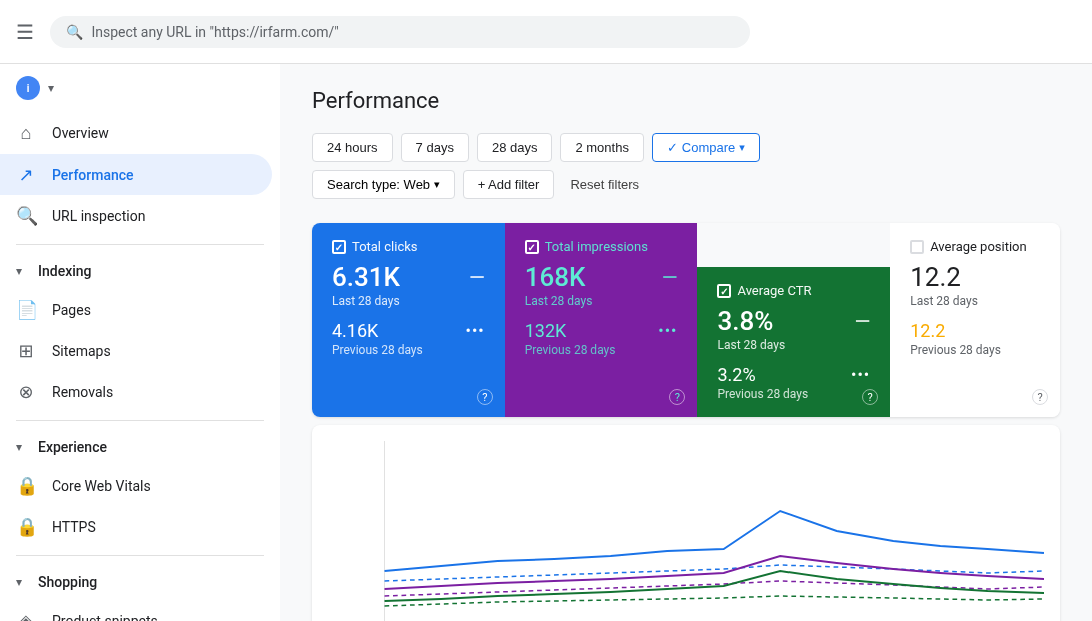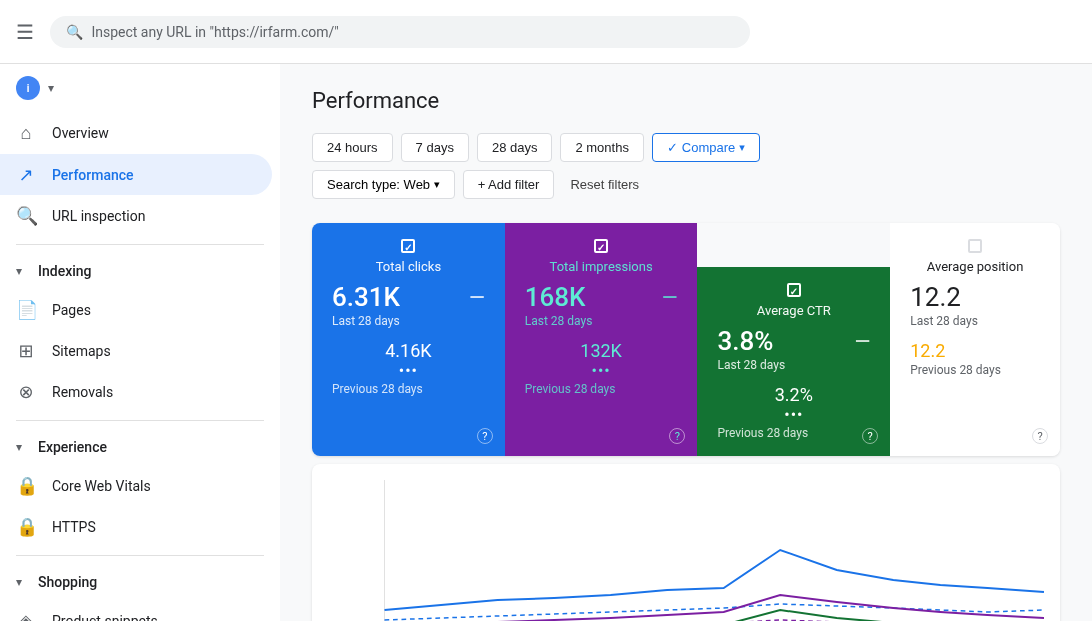--- a/index.html
+++ b/index.html
@@ -55,34 +55,34 @@
     .reset-filters-btn { padding: 6px 8px; border: none; background: none; cursor: pointer; font-size: 13px; color: #404040; }
 
     
     .metric-cards { display: flex; gap: 0; margin-bottom: 8px; border-radius: 8px; overflow: hidden; box-shadow: 0 1px 3px rgba(0,0,0,0.12); }
     .metric-card { flex: 1; padding: 16px 20px; position: relative; }
     .metric-card-blue { background: #1a73e8; color: #fff; }
     .metric-card-purple { background: #7b1fa2; color: #5eead4; }
     .metric-card-green { background: #137333; color: #fff; margin-top: 44px; }
     .metric-card-white { background: #fff; color: #202124; flex: 0.85; }
 
-    .metric-header { display: flex; align-items: center; gap: 6px; margin-bottom: 8px; font-size: 13px; flex-direction: column; }
+    .metric-header { display: flex; align-items: center; gap: 6px; margin-bottom: 8px; font-size: 13px; }
     .metric-checkbox { width: 14px; height: 14px; border: 2px solid #fff; border-radius: 2px; display: flex; align-items: center; justify-content: center; flex-shrink: 0; }
     .metric-checkbox-white { width: 14px; height: 14px; border: 2px solid #dadce0; border-radius: 2px; display: flex; align-items: center; justify-content: center; flex-shrink: 0; }
     .metric-label { font-size: 13px; opacity: 0.95; }
     .metric-label-dark { font-size: 13px; color: #202124; }
 
     .metric-value { font-size: 26px; font-weight: 500; display: flex; align-items: center; justify-content: space-between; }
     .metric-value-dark { font-size: 26px; font-weight: 400; color: #202124; }
     .metric-dash { font-size: 20px; cursor: pointer; opacity: 0.8; }
 
     .metric-period { font-size: 12px; opacity: 0.85; margin-top: 2px; }
     .metric-period-dark { font-size: 12px; color: #5f6368; margin-top: 2px; }
 
-    .metric-prev-value { font-size: 18px; font-weight: 400; margin-top: 12px; display: flex; align-items: center; justify-content: space-between; flex-direction: column; }
+    .metric-prev-value { font-size: 18px; font-weight: 400; margin-top: 12px; display: flex; align-items: center; justify-content: space-between; }
     .metric-prev-value-yellow { font-size: 18px; font-weight: 400; margin-top: 12px; color: #f9ab00; display: flex; align-items: center; justify-content: space-between; }
     .metric-dots { cursor: pointer; font-size: 16px; letter-spacing: 1px; }
     .metric-prev-period { font-size: 12px; opacity: 0.8; margin-top: 2px; }
     .metric-prev-period-dark { font-size: 12px; color: #5f6368; margin-top: 2px; }
     .metric-help { position: absolute; bottom: 12px; right: 12px; width: 16px; height: 16px; border-radius: 50%; border: 1px solid rgba(255,255,255,0.5); display: flex; align-items: center; justify-content: center; font-size: 11px; cursor: pointer; }
     .metric-help-dark { position: absolute; bottom: 12px; right: 12px; width: 16px; height: 16px; border-radius: 50%; border: 1px solid #dadce0; display: flex; align-items: center; justify-content: center; font-size: 11px; cursor: pointer; color: #5f6368; }
 
     
     .chart-container { background: #fff; border-radius: 8px; box-shadow: 0 1px 3px rgba(0,0,0,0.12); padding: 16px; min-height: 220px; position: relative; overflow: hidden; }
 

